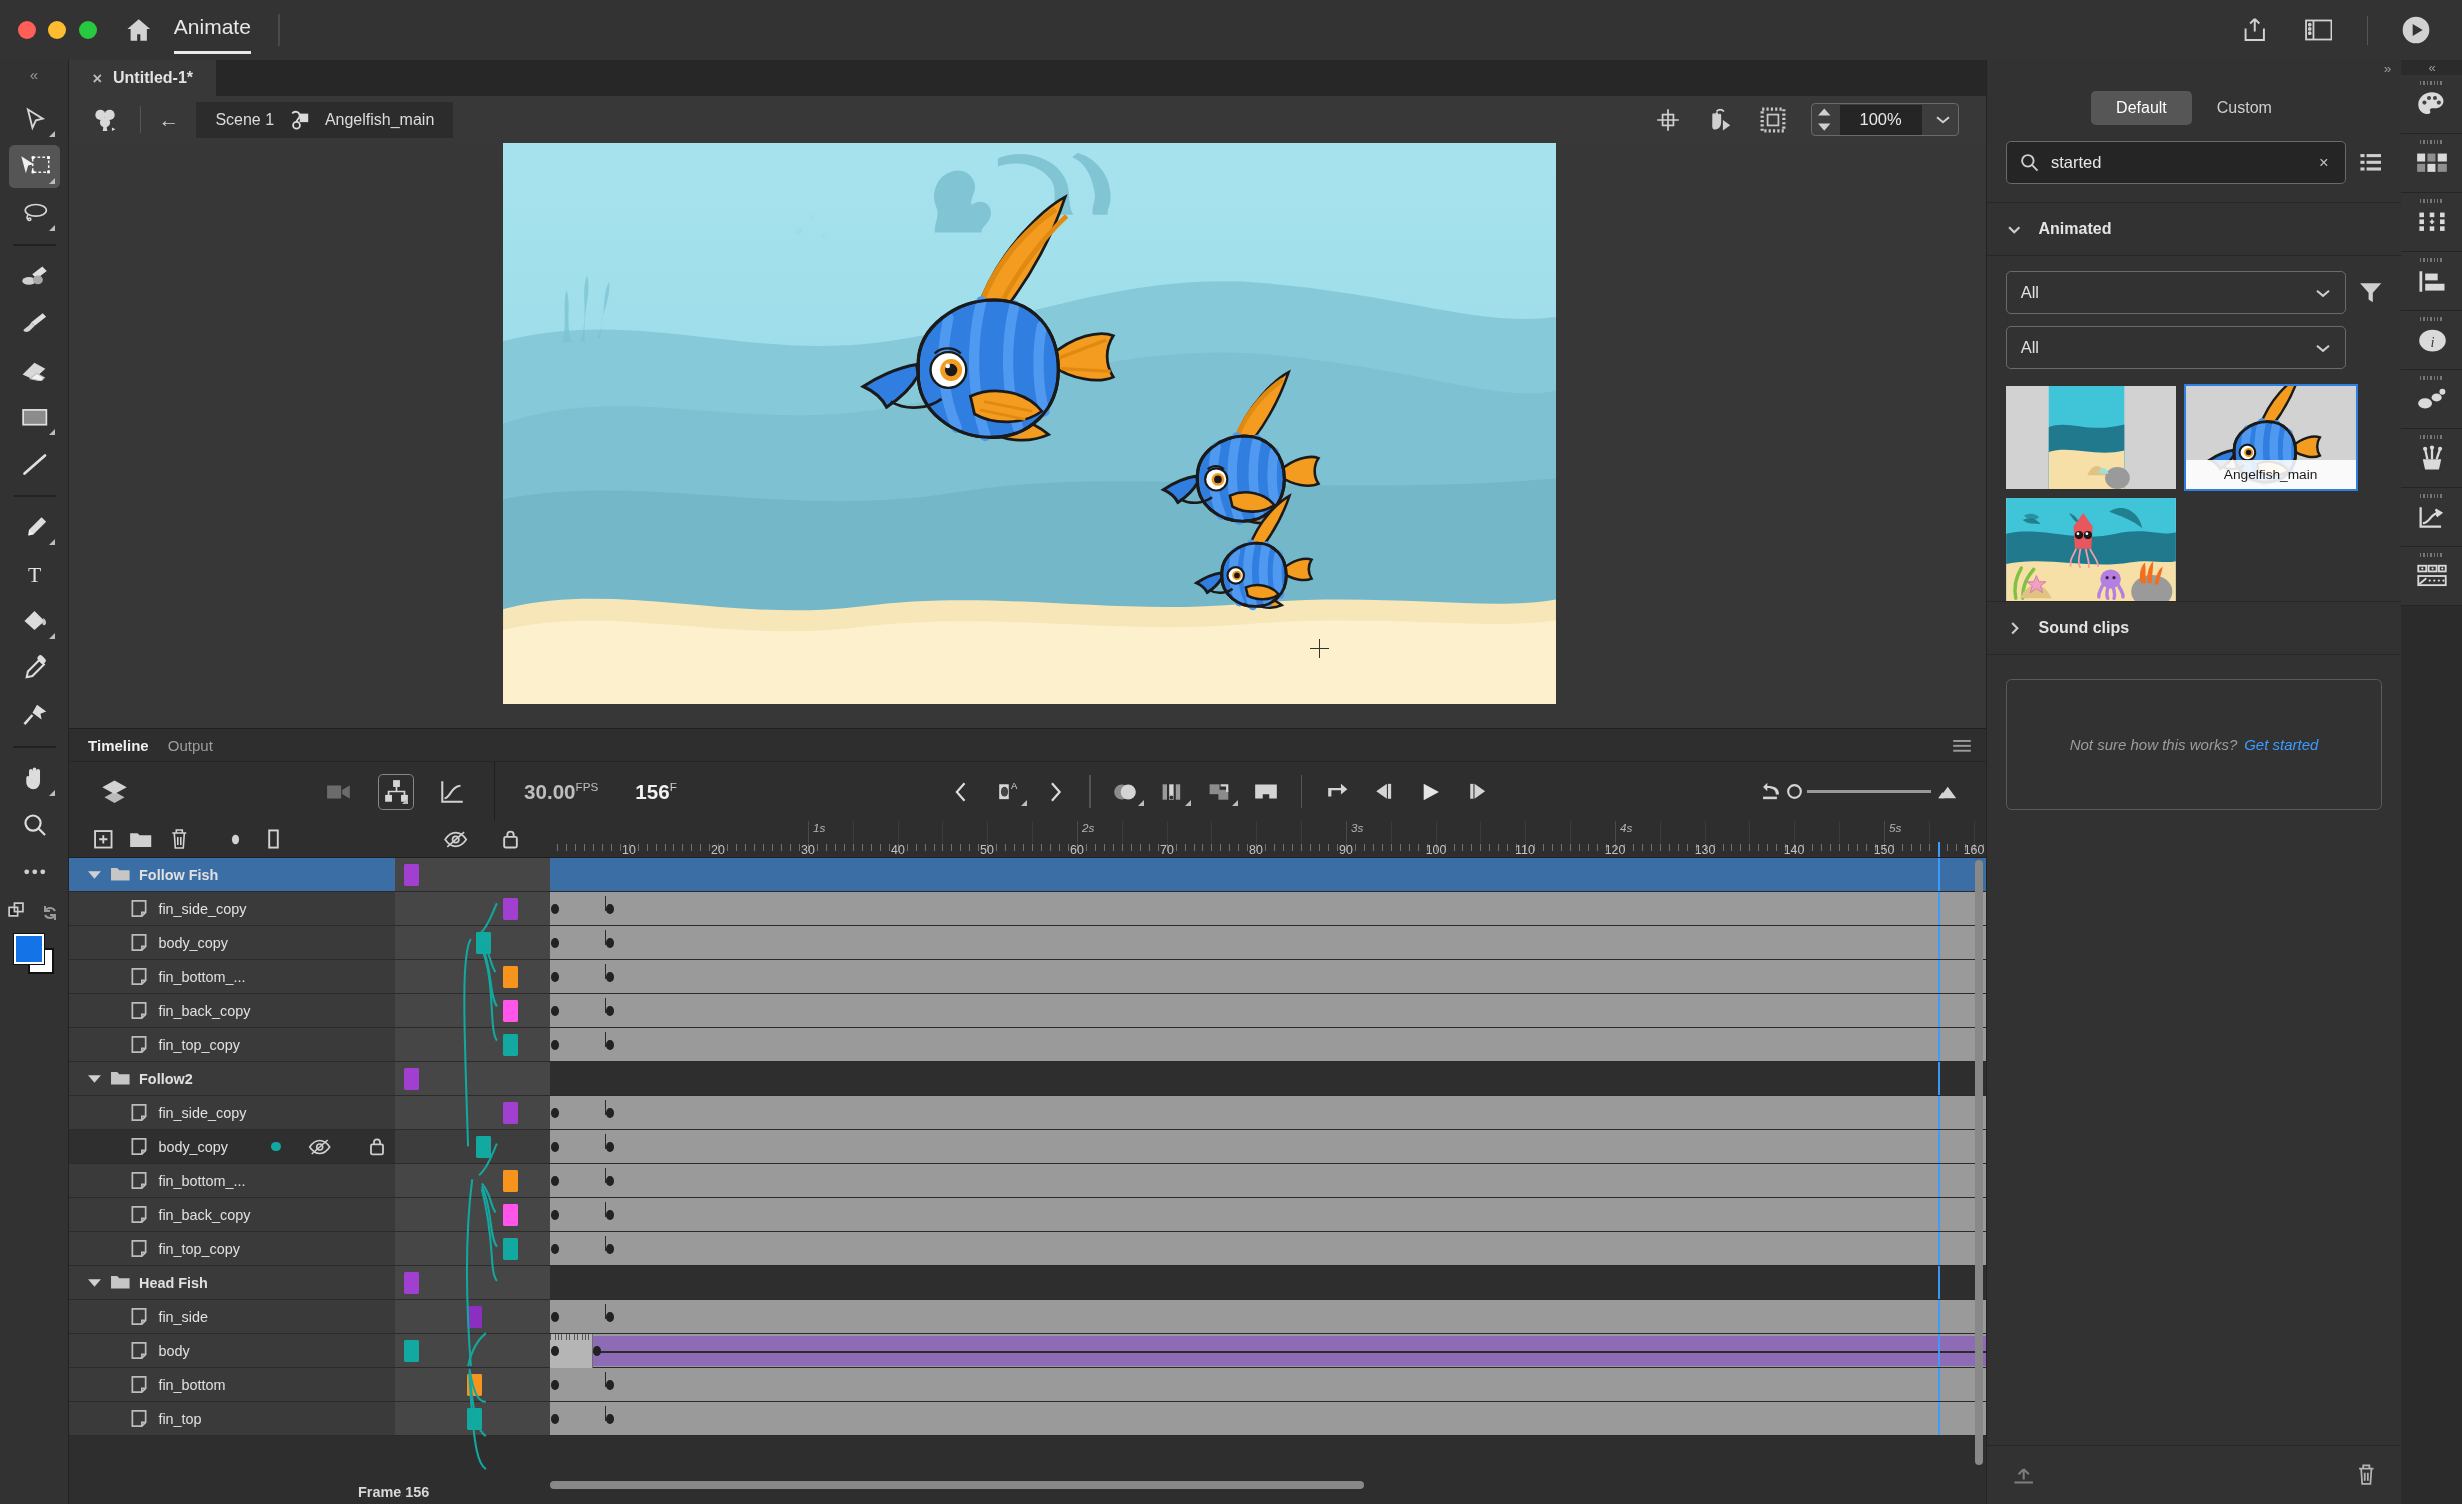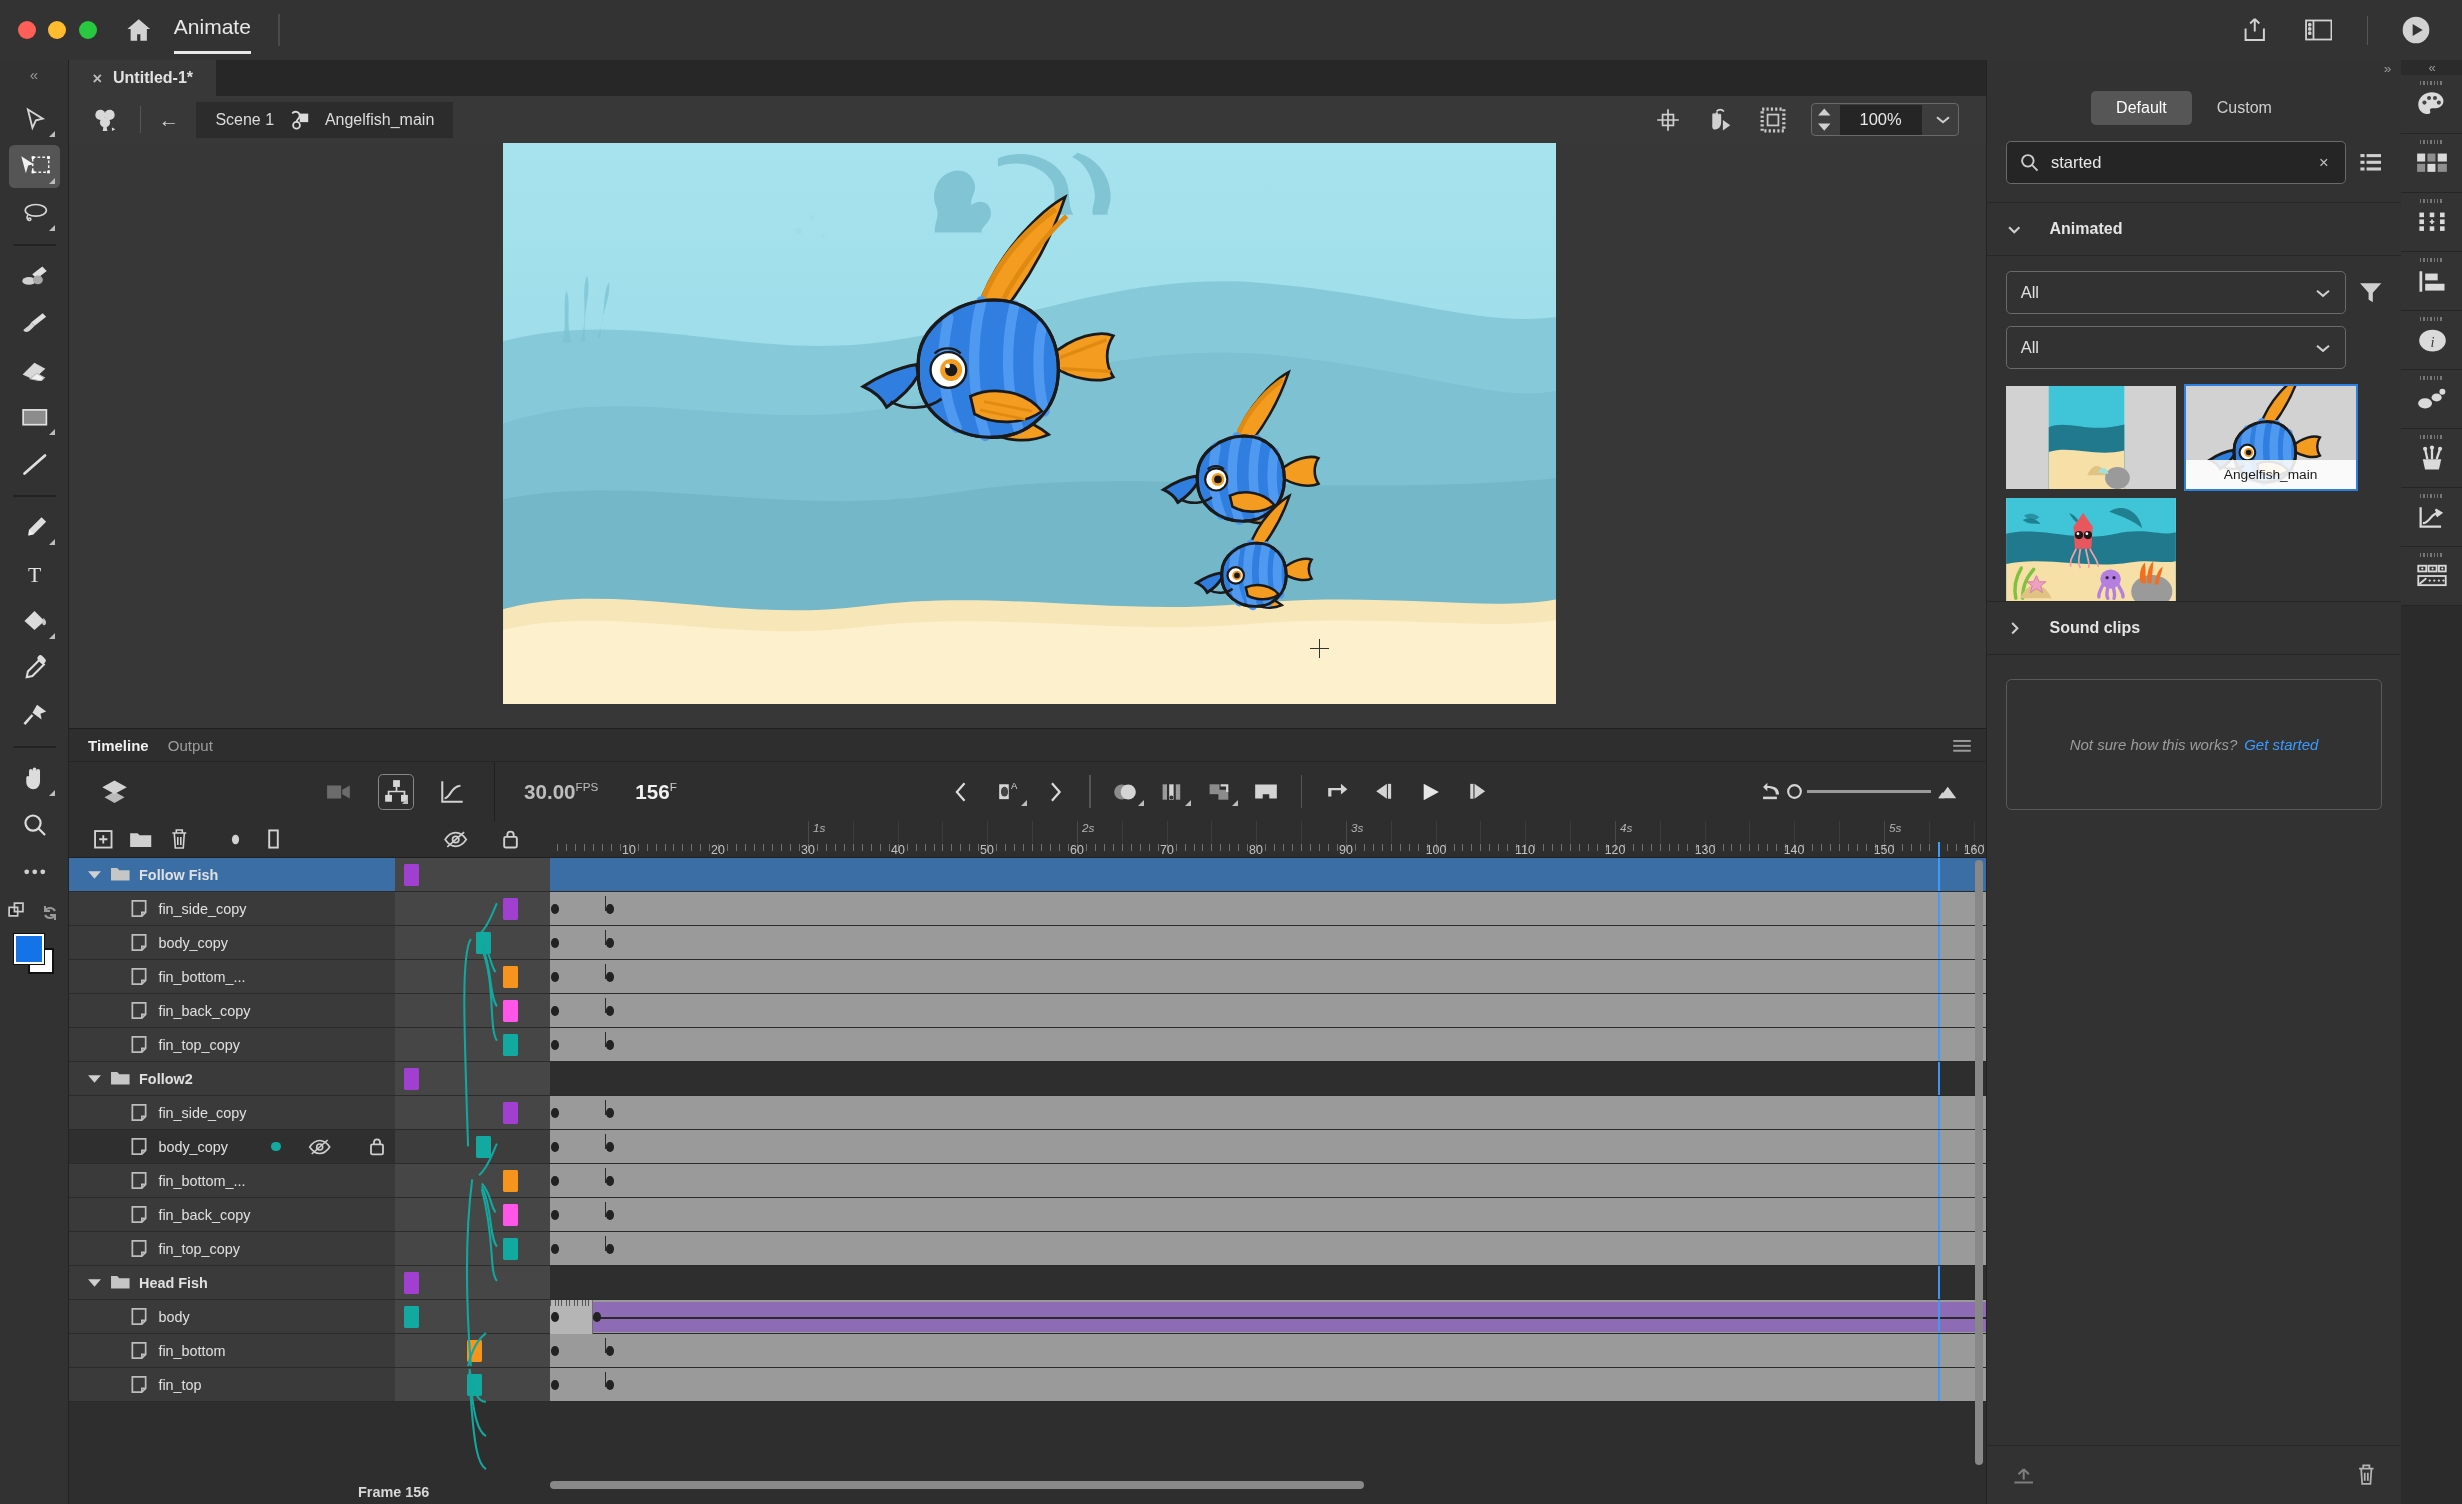--- a/index.html
+++ b/index.html
@@ -192,21 +192,21 @@
   #dc-toggle { height:66px; display:flex; align-items:center;
     justify-content:center; gap:0; }
   .dcbtn { padding:8.2px 25px; font-size:16px; color:#cfcfcf; border-radius:4.8px; }
   .dcbtn.active { background:#565656; color:#fff; }
   #searchrow { display:flex; align-items:center; gap:12.4px; padding:0 19px 18px 19px; }
   #searchbox { flex:1; height:43px; background:#252525; border:0.7px solid #6a6a6a;
     border-radius:4.8px; display:flex; align-items:center; padding:0 12.4px; gap:11px; }
   #searchval { flex:1; font-size:16.5px; color:#e8e8e8; }
   #searchclear { font-size:16.5px; color:#c0c0c0; padding:0 4.1px; }
   .rpsection { border-top:0.7px solid #272727; border-bottom:0.7px solid #272727;
-    height:54px; display:flex; align-items:center; gap:27px; padding-left:19px; }
+    height:54px; display:flex; align-items:center; gap:16px; padding-left:19px; }
   .rpsection .stitle { font-size:16px; color:#e4e4e4; font-weight:bold; }
   #animbody { padding:15px 19px 0 19px;text-align:right; }
   .selrow { display:flex; align-items:center; gap:12.4px; margin-bottom:12.4px; }
   .selbox { flex:1; height:43px; background:#323232; border:0.7px solid #6a6a6a;
     border-radius:4.8px; display:flex; align-items:center; padding:0 13.7px;
     font-size:16.5px; color:#e0e0e0; }
   .selcaret { margin-left:auto; }
   #thumbs { display:flex; flex-wrap:wrap; gap:9.6px; margin-top:16.5px; }
   .thumb { width:170px; height:103px; position:relative; overflow:hidden;
     background:#cfcfcf; }
@@ -1347,20 +1347,42 @@
       </div>
       <div class="lrow">
         <div class="lname">
           <div class="caret" style="margin-left: 33px;"></div>
           <div class="licon">
             <svg width="18" height="19" viewBox="0 0 18 20" fill="none" stroke="#bdbdbd" stroke-width="1.8">
               <path d="M2 2h14v12l-4 4H2z"></path>
               <path d="M12 18v-4h4"></path>
             </svg>
           </div>
+          <div class="ltext">fin_side</div>
+        </div>
+        <div class="lvl"></div>
+        <div class="lmotion">
+          <div class="kf" style="background: rgb(138, 47, 192); left: 72px;"></div>
+        </div>
+        <div class="lframes">
+          <div class="kfdot" style="left: 1.4px;"></div>
+          <div style="position: absolute; left: 55px; top: 4.1px; width: 1.4px; height: 15px; background: rgb(42, 42, 42);"></div>
+          <div class="kfdot" style="left: 56px;"></div>
+          <div class="playhead" style="left: 1388px; opacity: 0.95;"></div>
+        </div>
+      </div>
+      <div class="lrow">
+        <div class="lname">
+          <div class="caret" style="margin-left: 33px;"></div>
+          <div class="licon">
+            <svg width="18" height="19" viewBox="0 0 18 20" fill="none" stroke="#bdbdbd" stroke-width="1.8">
+              <path d="M2 2h14v12l-4 4H2z"></path>
+              <path d="M12 18v-4h4"></path>
+            </svg>
+          </div>
           <div class="ltext">body</div>
         </div>
         <div class="lvl"></div>
         <div class="lmotion">
           <div class="kf" style="background: rgb(17, 169, 160); left: 9px;"></div>
         </div>
         <div class="lframes">
           <div class="emptycell" style="left: 0px; width: 43px;"></div>
           <div class="dashrow" style="width: 43px; background: repeating-linear-gradient(90deg, rgb(85, 85, 85) 0px, rgb(85, 85, 85) 0.7px, transparent 0.7px, transparent 2.7px);"></div>
           <div class="spanbar" style="left: 43px; right: 0px;"></div>

